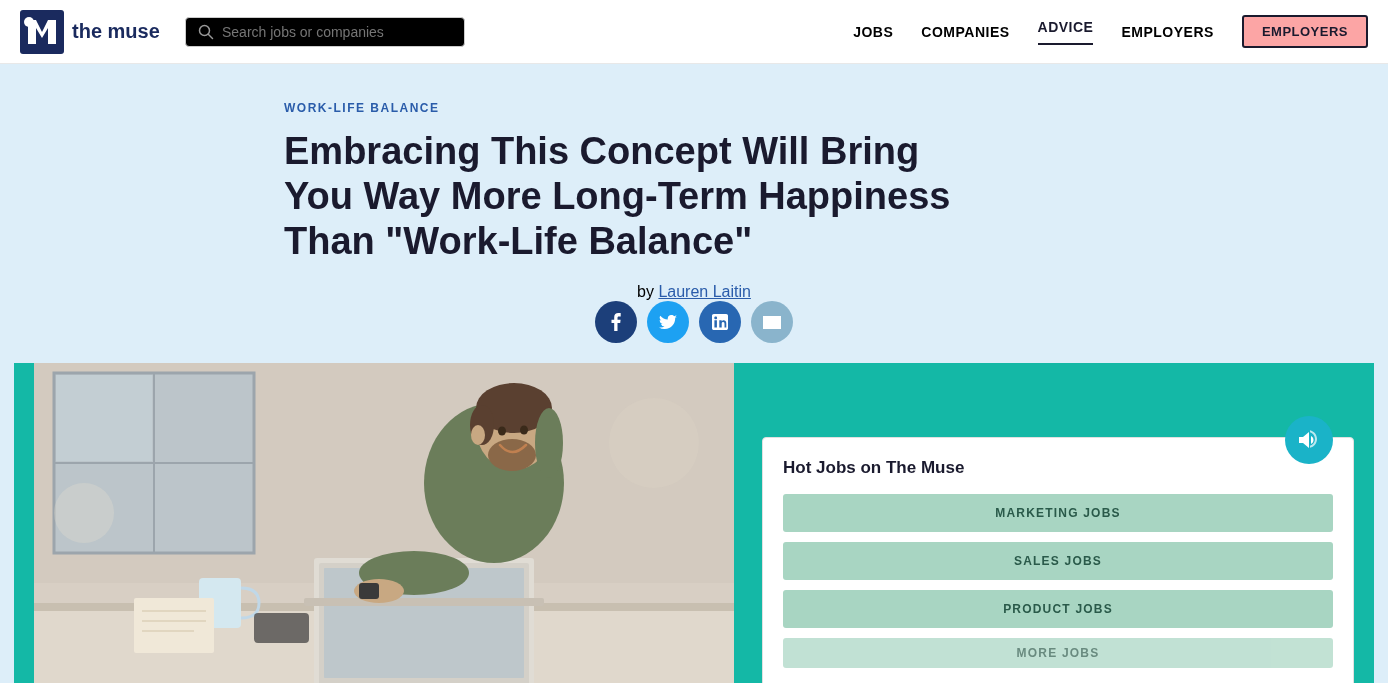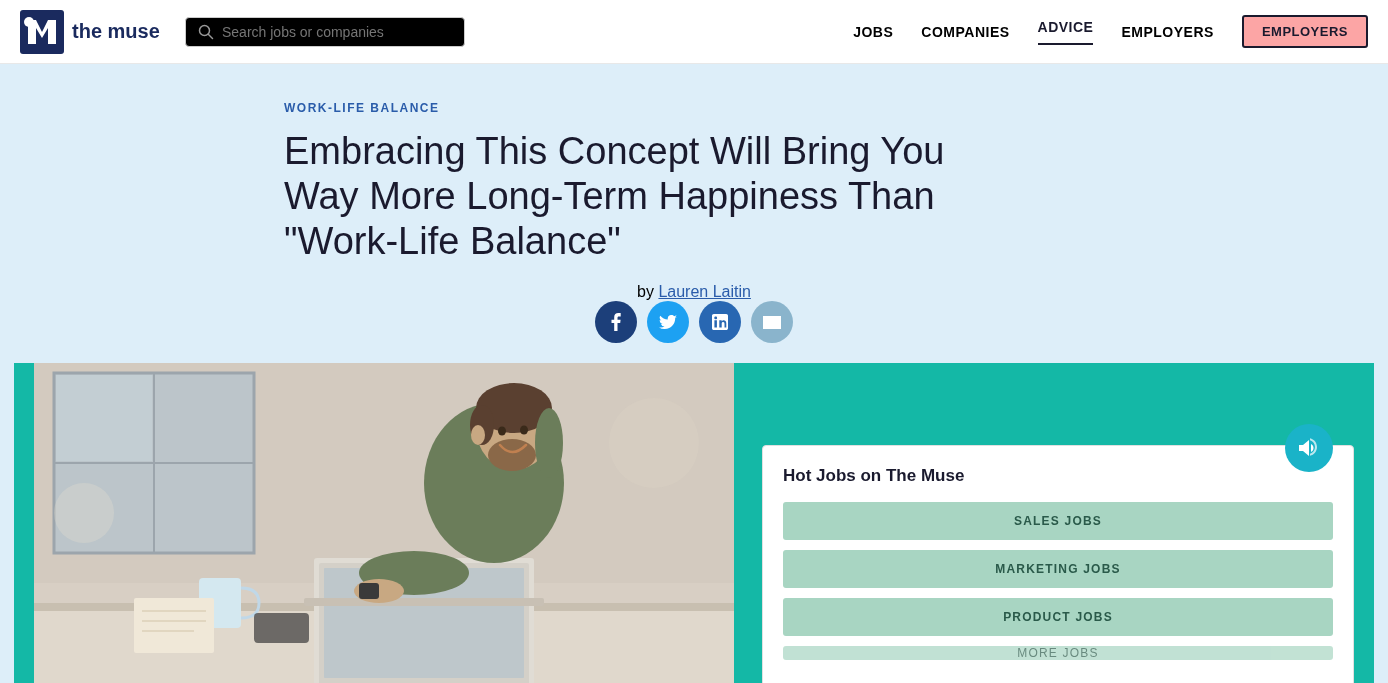--- a/index.html
+++ b/index.html
@@ -93,21 +93,21 @@
     .category-label {
       font-size: 12px;
       font-weight: 700;
       color: #2a5caa;
       letter-spacing: 1.5px;
       text-transform: uppercase;
       margin-bottom: 14px;
     }
     .article-title {
       font-size: 38px;
-      font-weight: 400;
+      font-weight: 700;
       color: #1a1a2e;
       line-height: 1.18;
       max-width: 700px;
       margin-bottom: 20px;
     }
     .meta-row {
       display: flex;
       align-items: center;
       justify-content: space-between;
       margin-bottom: 20px;
@@ -204,22 +204,23 @@
       border-radius: 3px;
       margin-bottom: 10px;
       text-align: center;
     }
     .job-btn:last-child { margin-bottom: 0; }
     .job-btn-partial {
       display: block;
       width: 100%;
       background: #a8d5c2;
       border: none;
+      padding: 8px;
       font-size: 12px;
-      font-weight: 400;
+      font-weight: 700;
       letter-spacing: 1.2px;
       color: #2a5a4a;
       cursor: pointer;
       border-radius: 3px;
       margin-bottom: 10px;
       text-align: center;
       opacity: 0.7;
     }
   </style>
 </head>
@@ -360,20 +361,20 @@
 
     <div class="sidebar">
       <div class="hot-jobs-card">
         <div class="megaphone-badge">
           <svg width="26" height="26" viewBox="0 0 26 26" fill="white">
             <path d="M3 10v6h4l6 5V5L7 10H3zm14.5 3c0-1.8-1-3.3-2.5-4v8c1.5-.7 2.5-2.2 2.5-4z"></path>
             <path d="M14 3.2v2.1c2.9.9 5 3.5 5 6.7s-2.1 5.8-5 6.7v2.1c4-.9 7-4.5 7-8.8s-3-7.9-7-8.8z" opacity="0.7"></path>
           </svg>
         </div>
         <div class="hot-jobs-title">Hot Jobs on The Muse</div>
+        <button class="job-btn">MARKETING JOBS</button>
         <button class="job-btn">SALES JOBS</button>
-        <button class="job-btn">MARKETING JOBS</button>
         <button class="job-btn">PRODUCT JOBS</button>
         <button class="job-btn-partial">MORE JOBS</button>
       </div>
     </div>
   </div>
 </div>
 
 </body></html>

